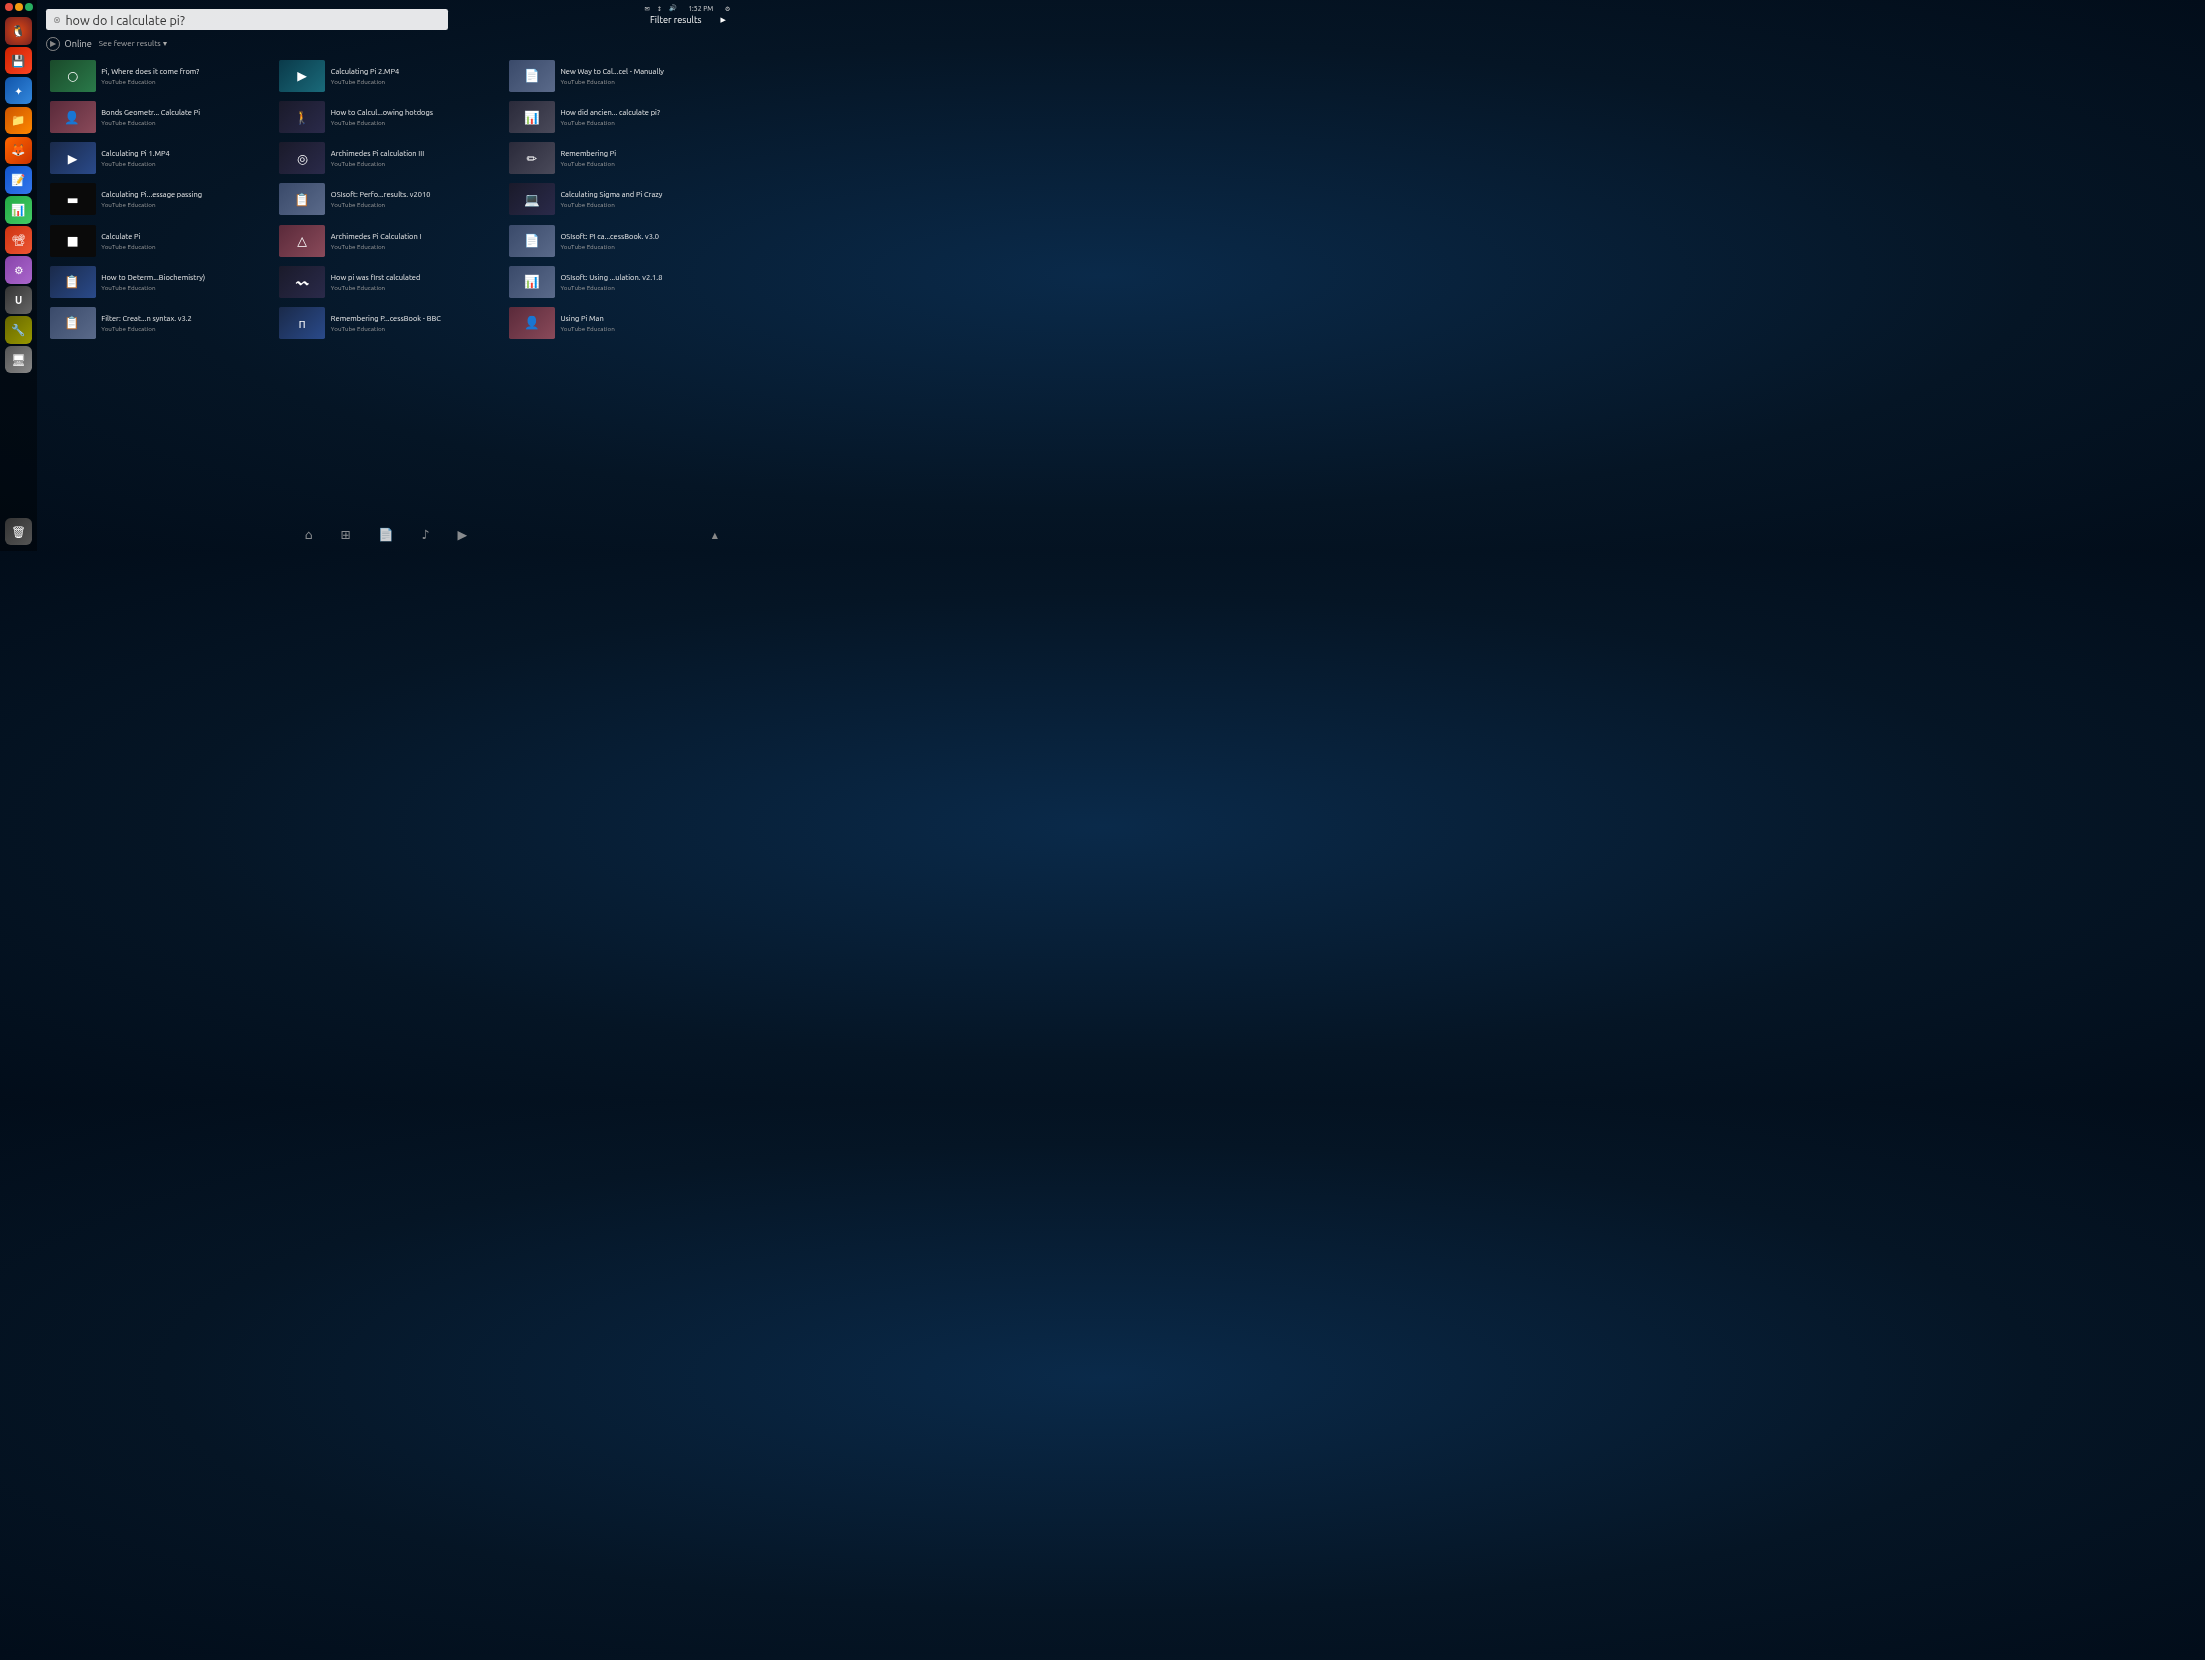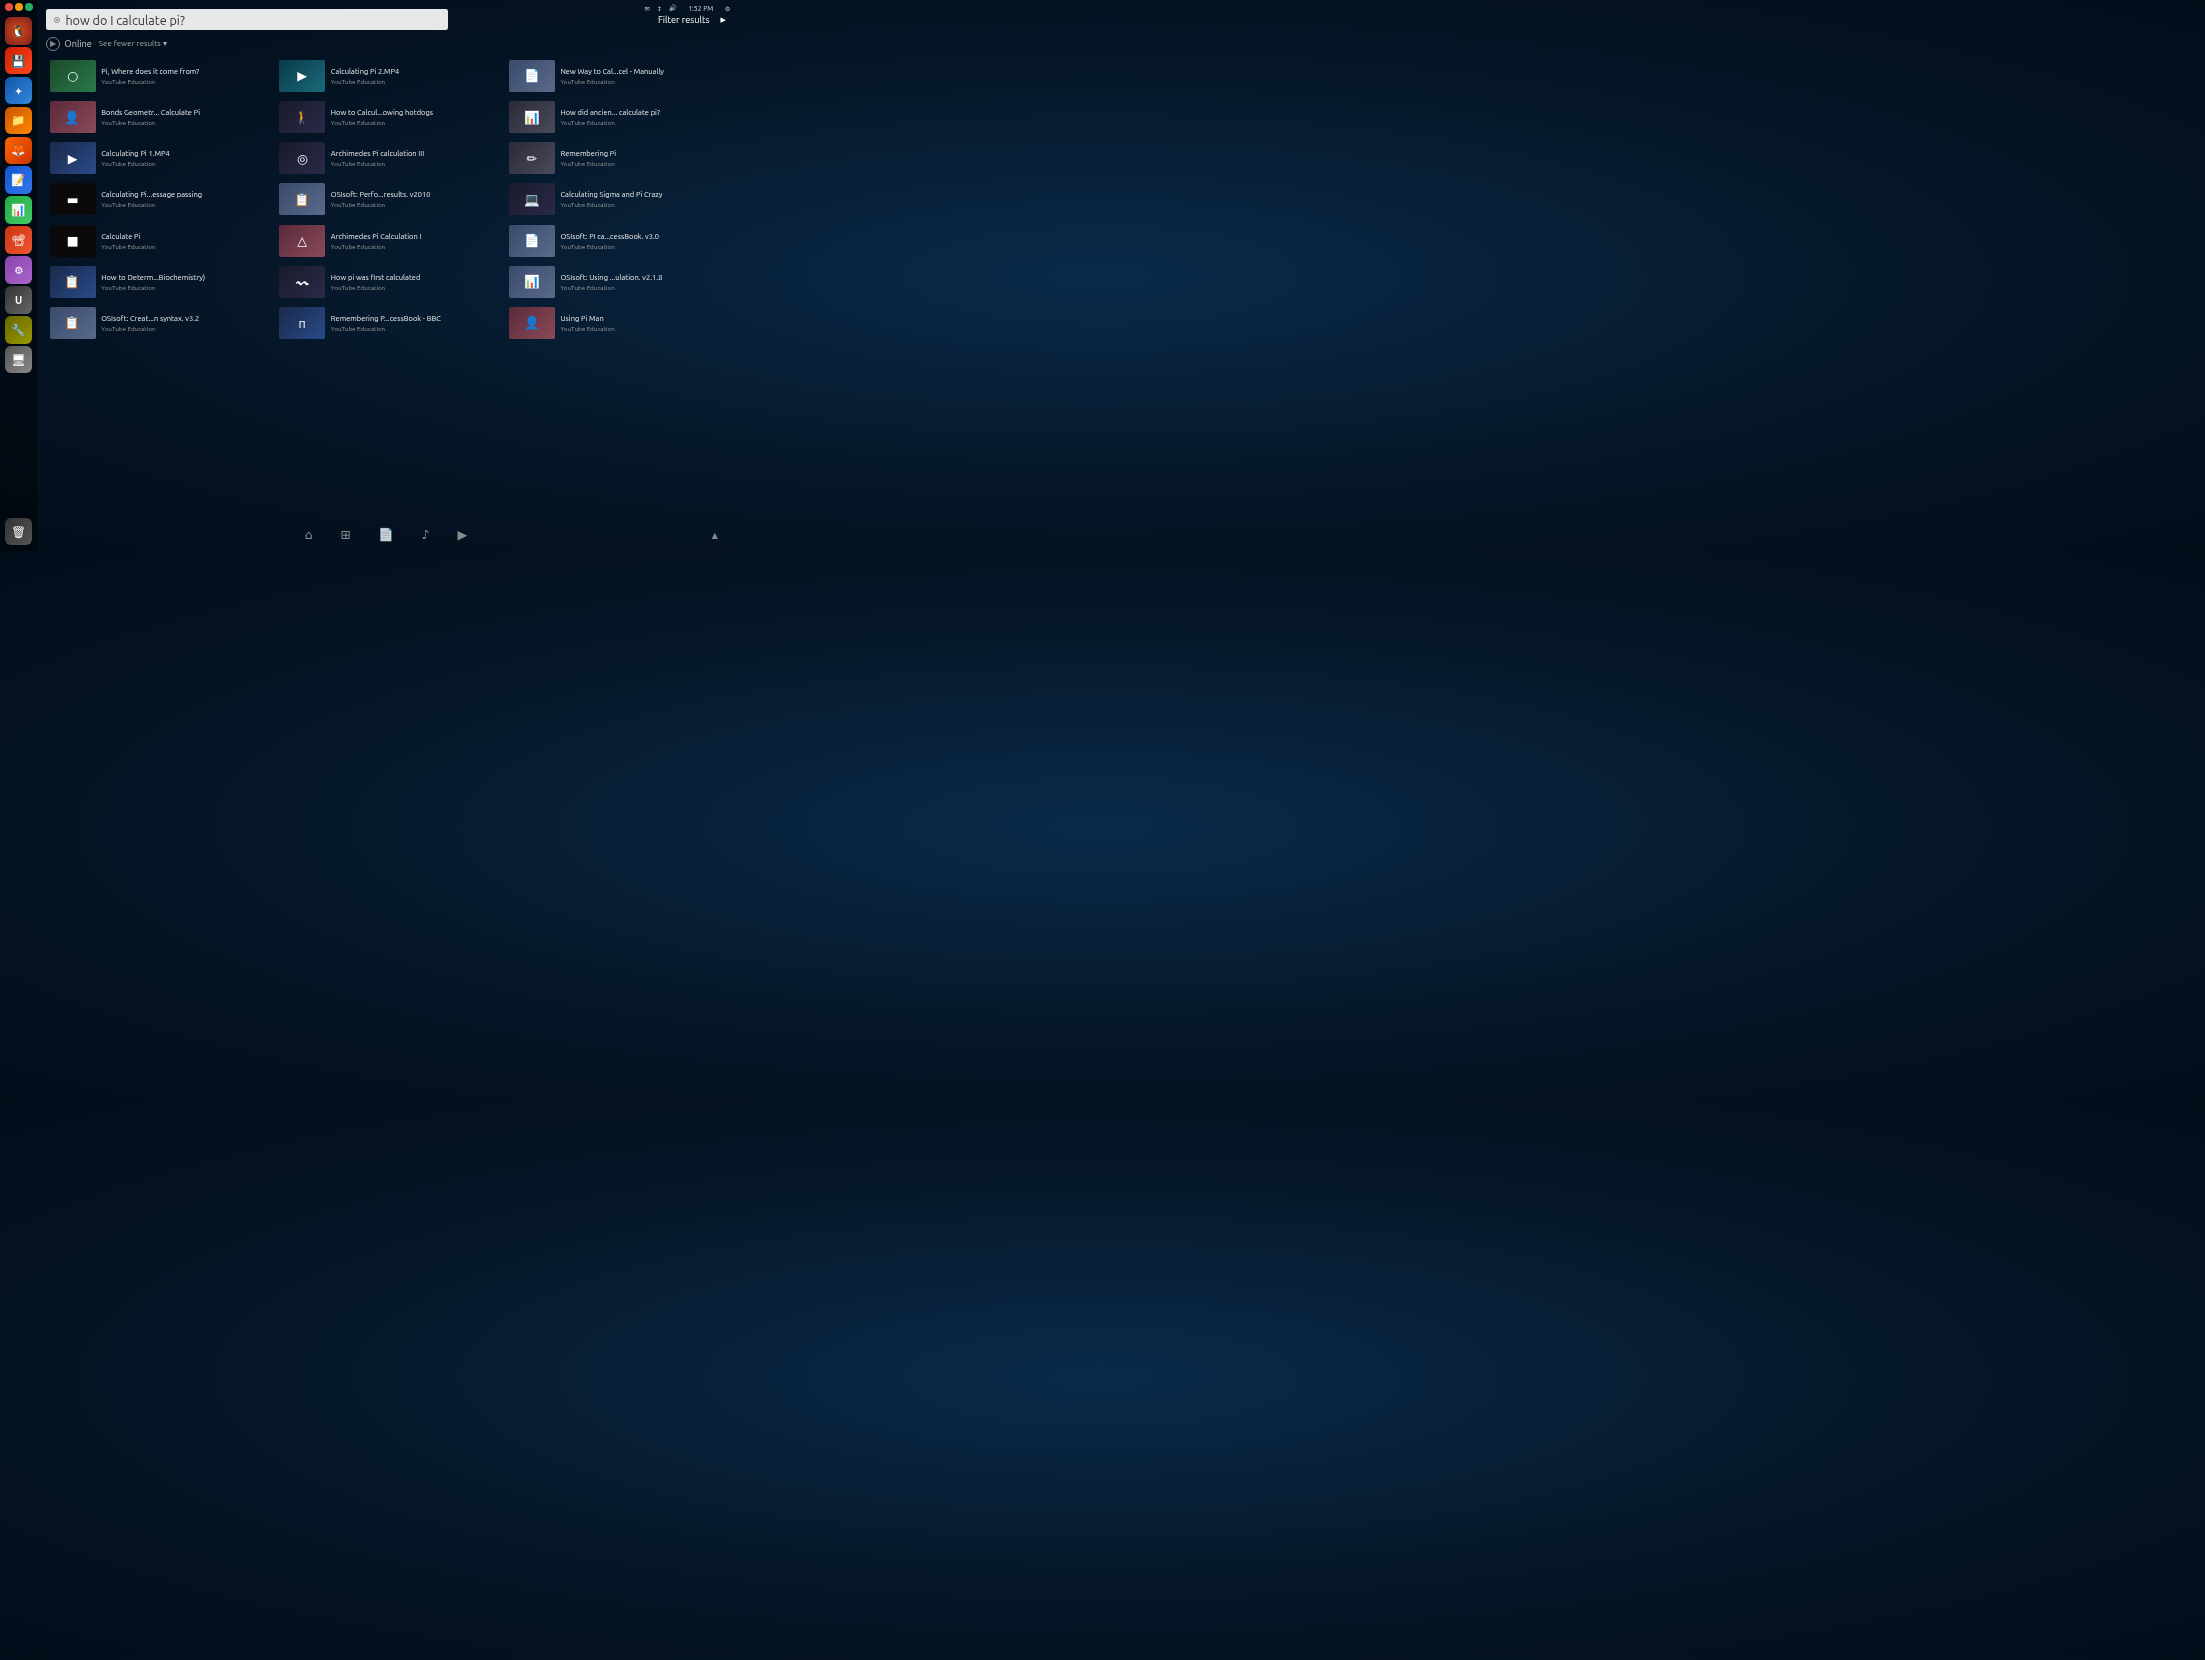--- a/index.html
+++ b/index.html
@@ -158,21 +158,21 @@
       font-size: 12.6px;
       font-weight: 400;
       flex: 1;
     }
     .filter-results {
       color: #fff;
       font-size: 9.2px;
       cursor: pointer;
       display: flex;
       align-items: center;
-      gap: 11px;
+      gap: 19px;
       justify-content: space-between;
     }
     .filter-arrow { font-size: 6.9px; }
 
     
     .section-header {
       display: flex;
       align-items: center;
       gap: 4.6px;
       margin-bottom: 6.9px;
@@ -530,21 +530,21 @@
     <div class="result-info">
       <div class="result-title">OSIsoft: Using ...ulation. v2.1.8</div>
       <div class="result-source">YouTube Education</div>
     </div>
   </div>
       <div class="result-item">
     <div class="result-thumb thumb-light">
       <span class="thumb-icon">📋</span>
     </div>
     <div class="result-info">
-      <div class="result-title">OSIsoft: Creat...n syntax. v3.2</div>
+      <div class="result-title">Filter: Creat...n syntax. v3.2</div>
       <div class="result-source">YouTube Education</div>
     </div>
   </div>
       <div class="result-item">
     <div class="result-thumb thumb-blue">
       <span class="thumb-icon">π</span>
     </div>
     <div class="result-info">
       <div class="result-title">Remembering P...cessBook - BBC</div>
       <div class="result-source">YouTube Education</div>

